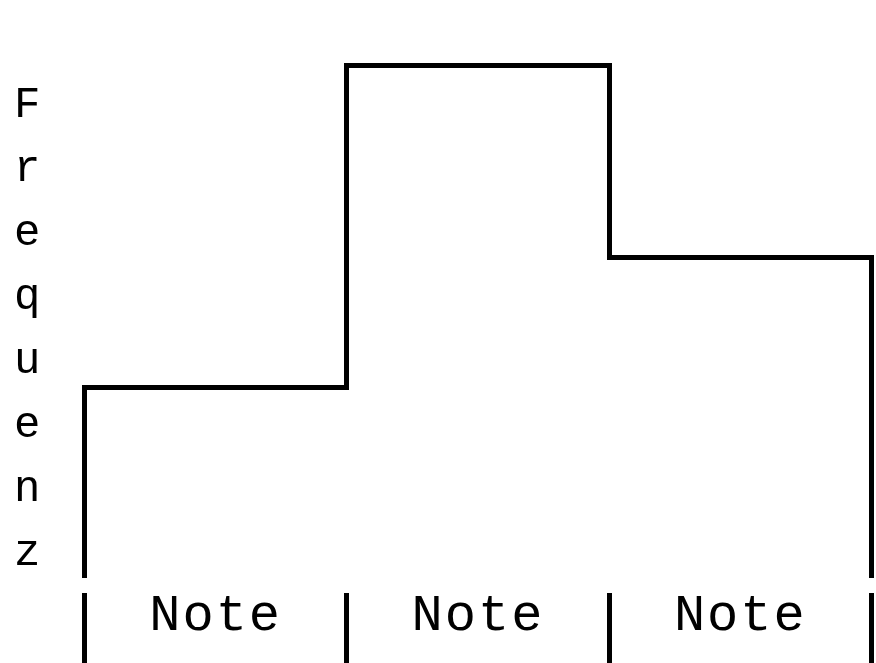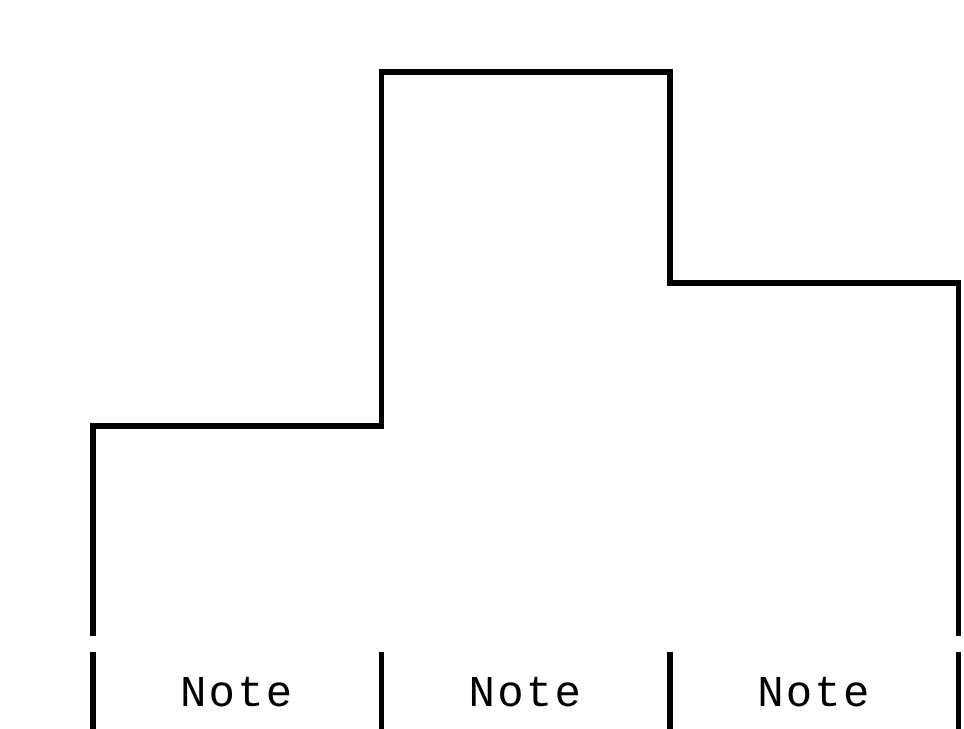--- a/index.html
+++ b/index.html
@@ -32,33 +32,34 @@
     width: 32px;
     font-size: 44px;
     line-height: 64px;
     letter-spacing: 0;
     word-break: break-all;
     white-space: normal;
     text-align: left;
   }
   .x-label {
     position: absolute;
-    top: 613px;
+    top: 591px;
     transform: translateX(-50%);
-    font-size: 40px;
+    font-size: 52px;
     line-height: 1;
     letter-spacing: 2px;
     white-space: nowrap;
   }
 </style>
 </head>
 <body>
 
 <div id="canvas">
 
+  <div class="y-axis-label">Frequenz</div>
 
   <svg id="chart-svg" viewBox="0 0 876 663" xmlns="http://www.w3.org/2000/svg">
       <path d="M 84.5 578 L 84.5 387.35 L 346.8333333333333 387.35 L 346.8333333333333 65.5 L 609.1666666666666 65.5 L 609.1666666666666 257.175 L 871.5 257.175 L 871.5 578" fill="none" stroke="#000000" stroke-width="5" shape-rendering="crispEdges"></path>
       <line x1="84.5" x2="84.5" y1="593" y2="663" stroke="#000000" stroke-width="5" shape-rendering="crispEdges"></line>
       <line x1="346.8333333333333" x2="346.8333333333333" y1="593" y2="663" stroke="#000000" stroke-width="5" shape-rendering="crispEdges"></line>
       <line x1="609.1666666666666" x2="609.1666666666666" y1="593" y2="663" stroke="#000000" stroke-width="5" shape-rendering="crispEdges"></line>
       <line x1="871.5" x2="871.5" y1="593" y2="663" stroke="#000000" stroke-width="5" shape-rendering="crispEdges"></line>
     </svg>
 
   <div id="x-labels">

